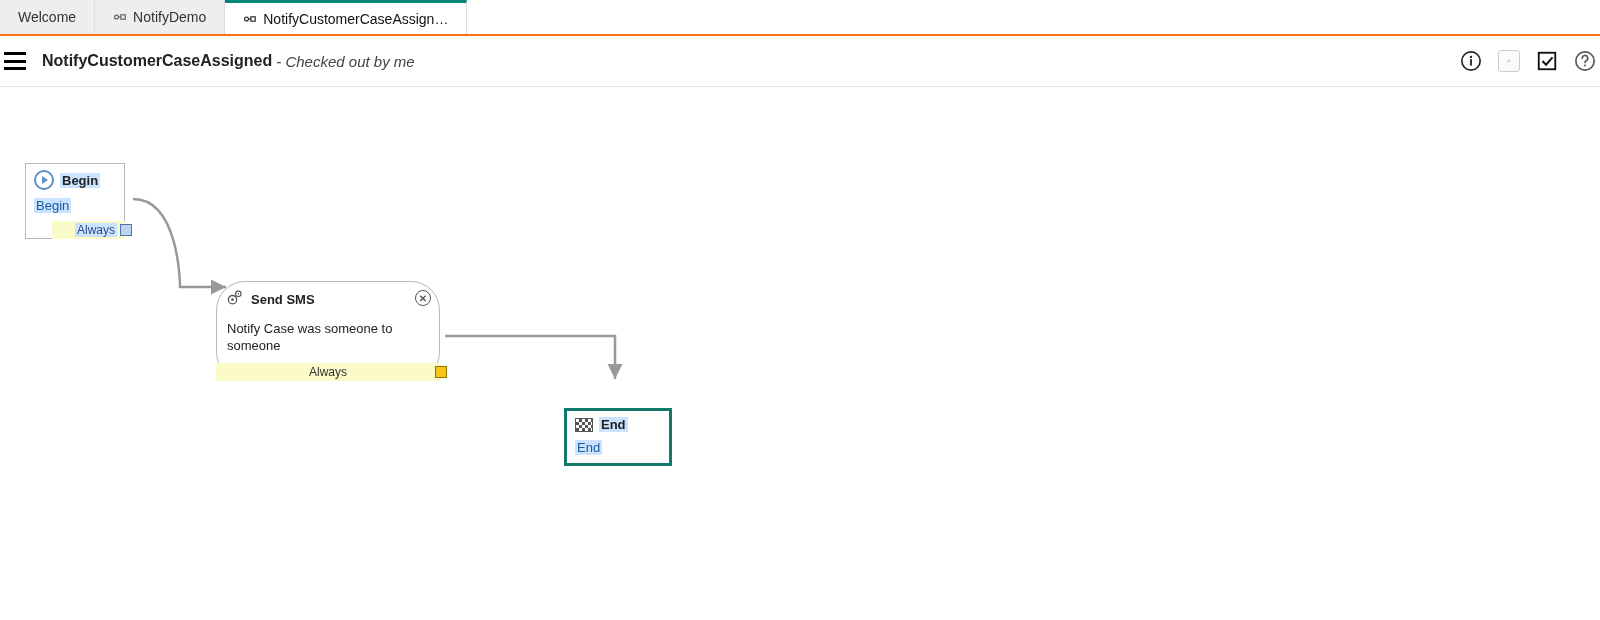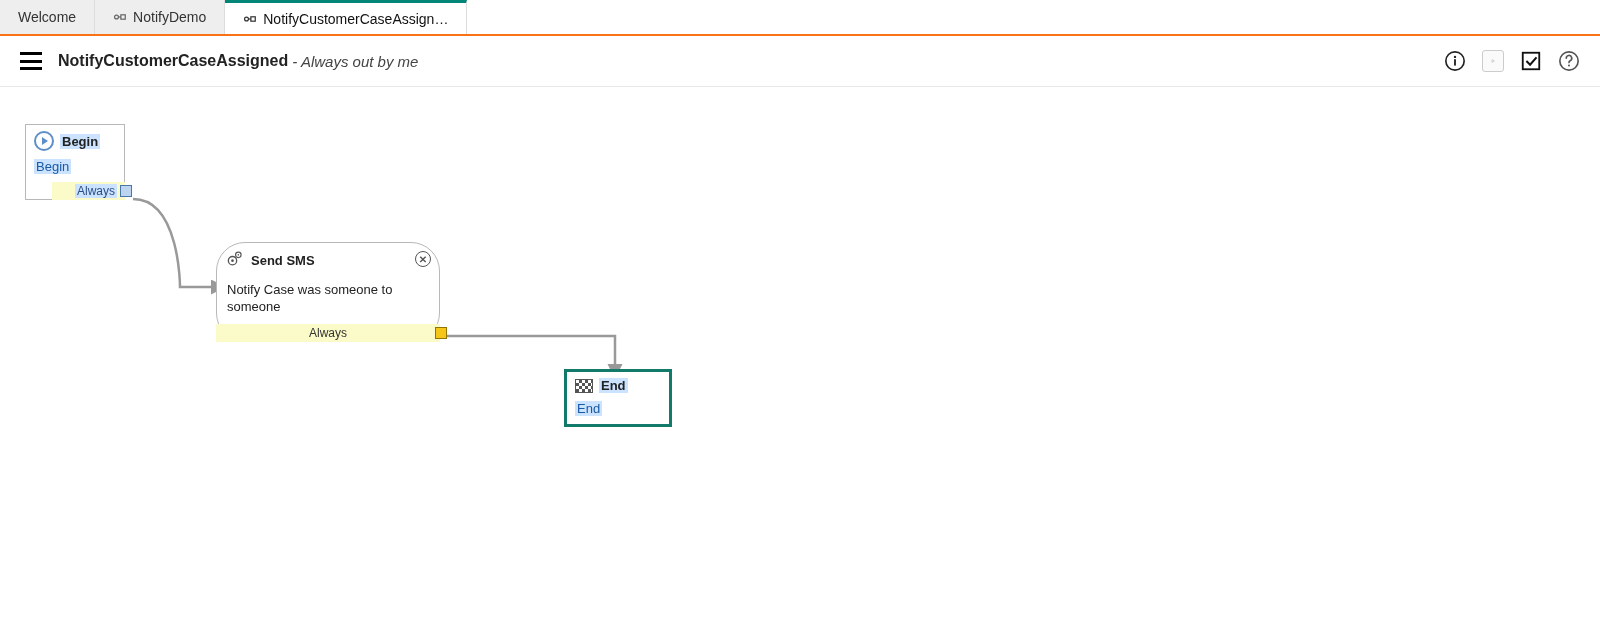--- a/index.html
+++ b/index.html
@@ -5,34 +5,34 @@
     * { box-sizing: border-box; margin: 0; padding: 0; }
     body { font-family: "Helvetica Neue", Arial, sans-serif; font-size: 14px; color: #222; background: #fff; width: 1600px; }
     
     
     .tab-bar { display: flex; border-bottom: 2px solid #f97316; background: #fff; height: 36px; }
     .tab { padding: 8px 18px; border-right: 1px solid #ddd; background: #eee; display: flex; align-items: center; gap: 6px; cursor: pointer; color: #333; }
     .tab.active { background: #fff; border-top: 3px solid #008577; font-weight: 500; color: #111;}
     .tab-icon { width: 14px; height: 14px; display: inline-flex; }
 
     
-    .header { display: flex; align-items: center; padding: 14px 20px; border-bottom: 1px solid #e8e8e8; background: #fff; }
+    .header { display: flex; align-items: center; padding: 14px 4px; border-bottom: 1px solid #e8e8e8; background: #fff; }
     .menu-btn { width: 22px; height: 18px; cursor: pointer; margin-right: 16px; display: flex; flex-direction: column; justify-content: space-between; }
     .menu-bar { background: #000; height: 3px; width: 22px; }
     .title { font-size: 16px; font-weight: 700; }
     .subtitle { font-size: 15px; font-style: italic; font-weight: 400; color: #444; margin-left: 4px; }
     .header-right { margin-left: auto; display: flex; align-items: center; gap: 16px; }
     .hdr-icon { width: 22px; height: 22px; cursor: pointer; display: flex; align-items: center; justify-content: center; }
     .play-btn { border: 1px solid #ccc; border-radius: 3px; padding: 4px 8px; background: #fafafa; }
 
     
     .canvas { position: relative; width: 100%; height: 500px; }
 
     
-    .node { position: absolute; background: #fff; border: 1px solid #b8b8b8; font-size: 13px; }
+    .node { position: absolute; background: #fff; border: 1px solid #b8b8b8; font-size: 13px; margin-top: 39px; }
     .node.selected  { border: 1px solid #b8b8b8; }
     .node.end-selected { border: 3px solid #127a6b; }
 
     .node-header { display: flex; align-items: center; gap: 6px; padding: 6px 8px; font-weight: 700; }
     .node-sub    { padding: 2px 8px 8px 8px; color: #1a5aa3; }
     .node-desc   { padding: 4px 10px 8px 10px; line-height: 1.3; }
     .hl { background: #cbe3ff; padding: 0 2px; }
 
     .transition  { background: #fbfac9; padding: 2px 8px; font-size: 12px; position: relative; text-align: right; color: #2a4e85; }
     .transition.center { text-align: center; color: #333; }
@@ -85,21 +85,21 @@
   </div>
 </div>
 
 <div class="header">
   <div class="menu-btn">
     <div class="menu-bar"></div>
       <div class="menu-bar"></div>
       <div class="menu-bar"></div>
   </div>
   <span class="title">NotifyCustomerCaseAssigned</span>
-  <span class="subtitle">- Always out by me</span>
+  <span class="subtitle">- Checked out by me</span>
   <div class="header-right">
     <div class="hdr-icon">
       <svg viewBox="0 0 24 24" width="22" height="22">
           <circle cx="12" cy="12" r="10" fill="none" stroke="#222" stroke-width="1.8"></circle>
           <circle cx="12" cy="7.5" r="1.3" fill="#222"></circle>
           <rect x="11" y="10" width="2" height="7" fill="#222"></rect>
         </svg>
     </div>
     <div class="hdr-icon play-btn">
       <svg viewBox="0 0 24 24" width="18" height="18">

